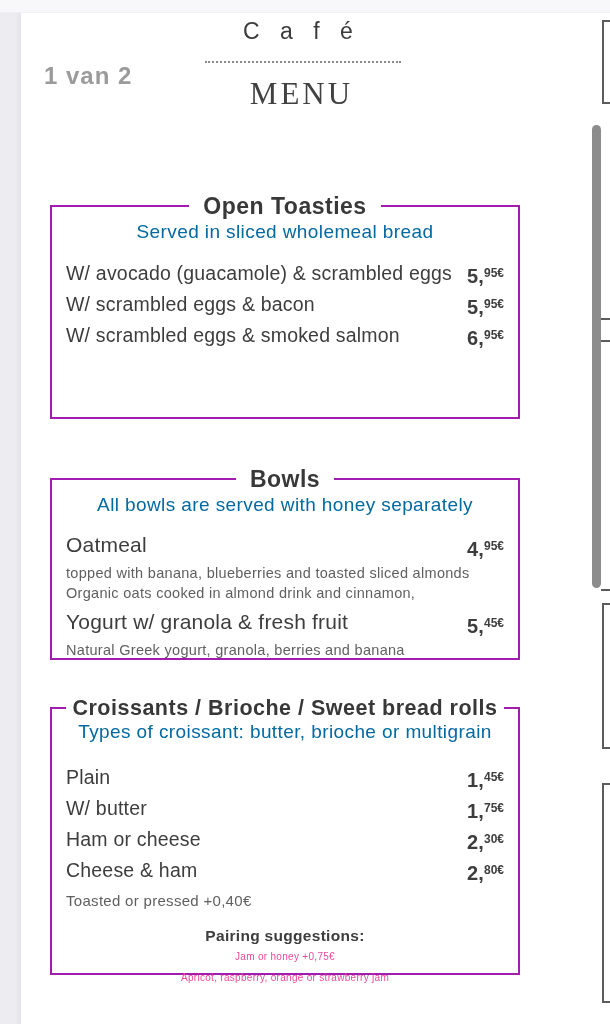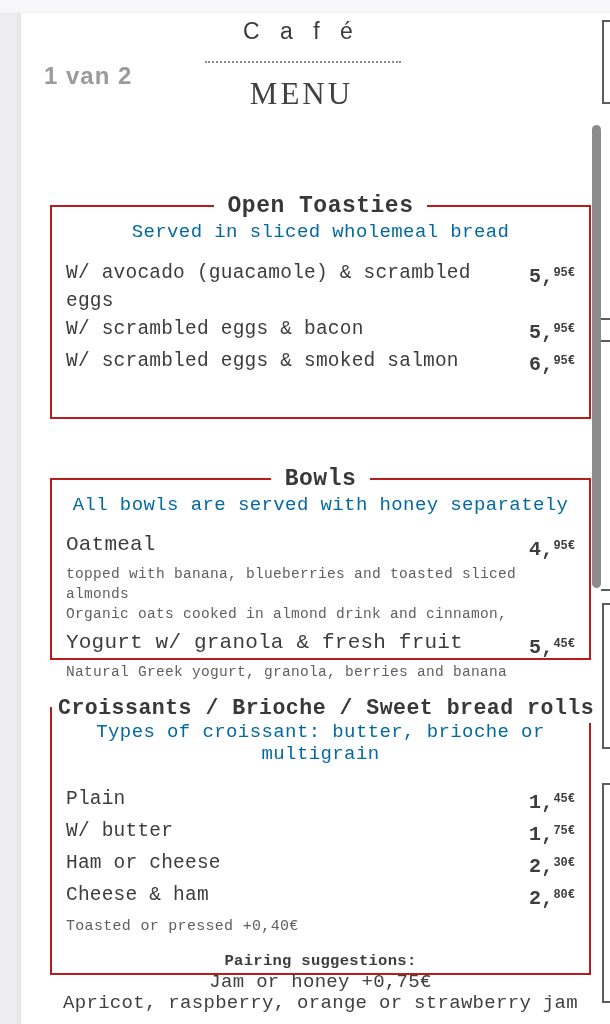--- a/index.html
+++ b/index.html
@@ -53,22 +53,22 @@
     position:absolute; left:205px; top:61px; width:196px; height:0;
     border-top:2px dotted #8a8a8a;
   }
   .menu-title {
     top:76px; font-family:"Liberation Serif","DejaVu Serif",serif;
     font-size:31px; letter-spacing:3px; color:#414141; font-weight:400;
   }
 
   
   .menu-box {
-    position:absolute; left:50px; width:541px;
-    border:2px solid #b91c1c; background:#fff;font-family:Liberation Mono, monospace;
+    position:absolute; left:50px; width:470px;
+    border:2px solid #a21caf; background:#fff;
   }
   .box-toasties   { top:205px; height:214px; }
   .box-bowls      { top:478px; height:182px; }
   .box-croissants { top:707px; height:268px; }
   .box-title {
     position:absolute; top:-16px; left:0; right:0; text-align:center;
   }
   .box-title > span {
     display:inline-block; background:#fff; padding:0 14px;
     font-size:23px; font-weight:700; letter-spacing:0.5px; color:#383838;
@@ -95,21 +95,21 @@
     padding:0 14px;
   }
   .gap-sm { height:6px; }
 
   .box-note {
     padding:2px 14px 0 14px; font-size:15px; color:#5f5f5f; letter-spacing:0.3px;
     line-height:24px;
   }
   .pairing { margin-top:12px; text-align:center; line-height:21px; }
   .pairing-title { font-size:15.5px; font-weight:700; color:#3d3d3d; letter-spacing:0.3px; }
-  .pairing-line { font-size:19px; color:#404040; letter-spacing:0.3px; }
+  .pairing-line { font-size:10px; color:#ec4899; letter-spacing:0.3px; }
 </style>
 </head>
 <body>
 
 <div class="topbar"></div>
 <div class="leftstrip"></div>
 <div class="page-indicator">1 van 2</div>
 
 <div class="doc-header brand" style="position:absolute;">C a f é</div>
 <div class="divider"></div>

